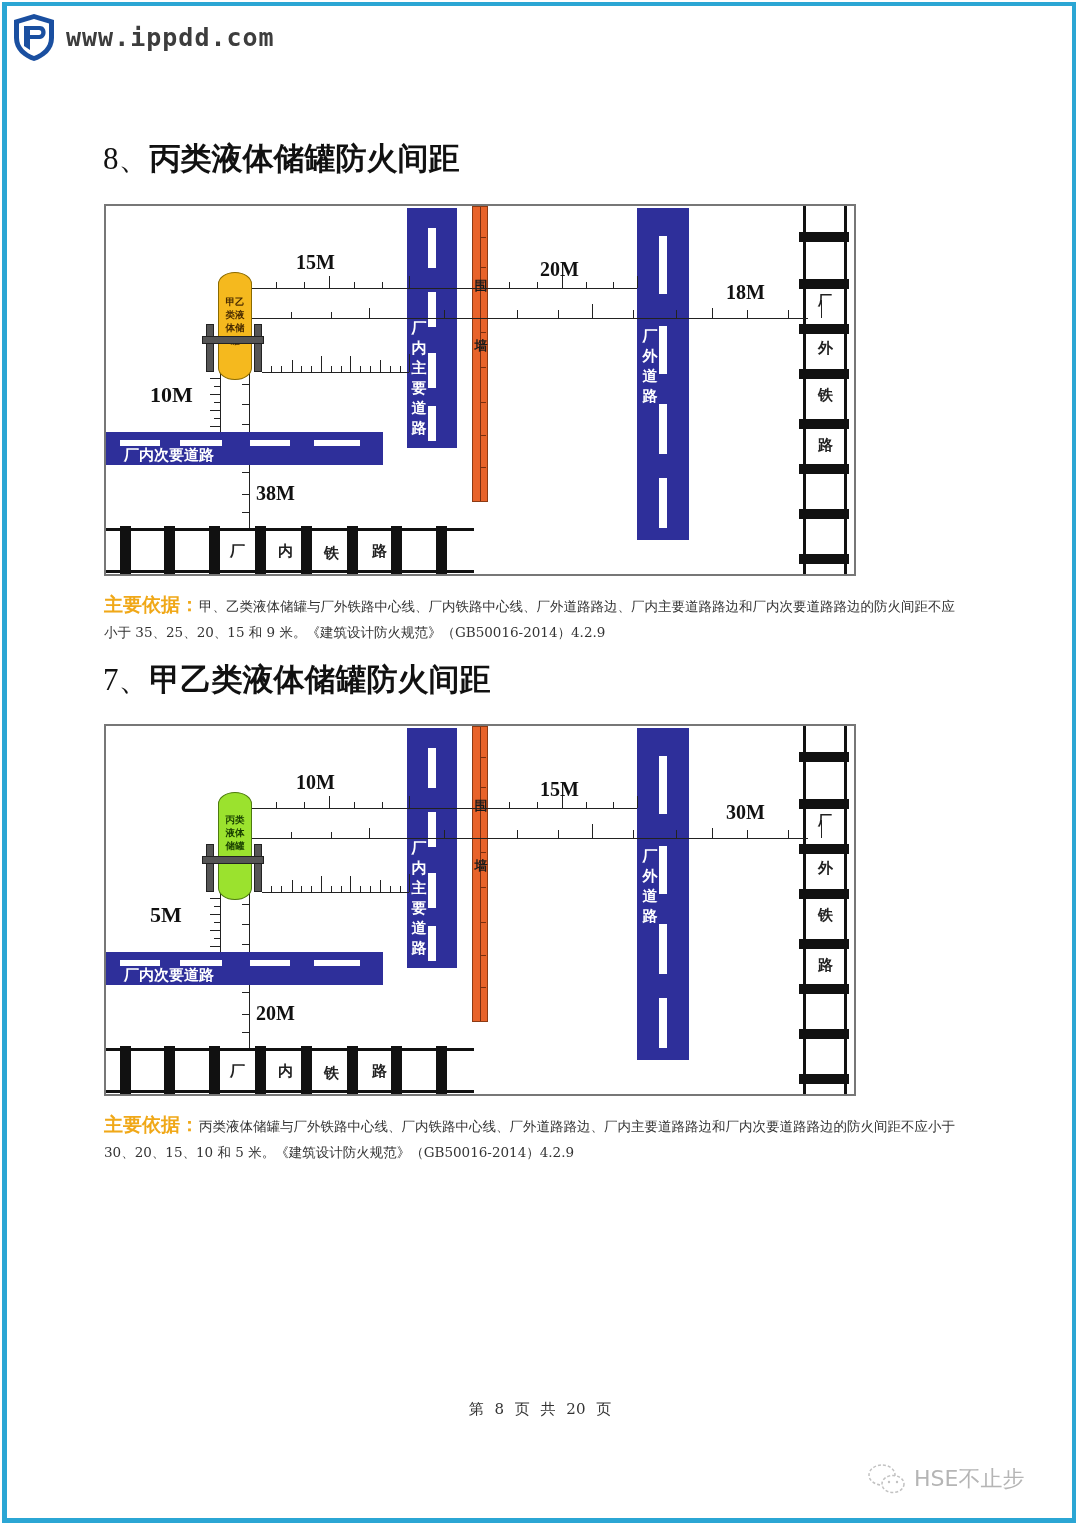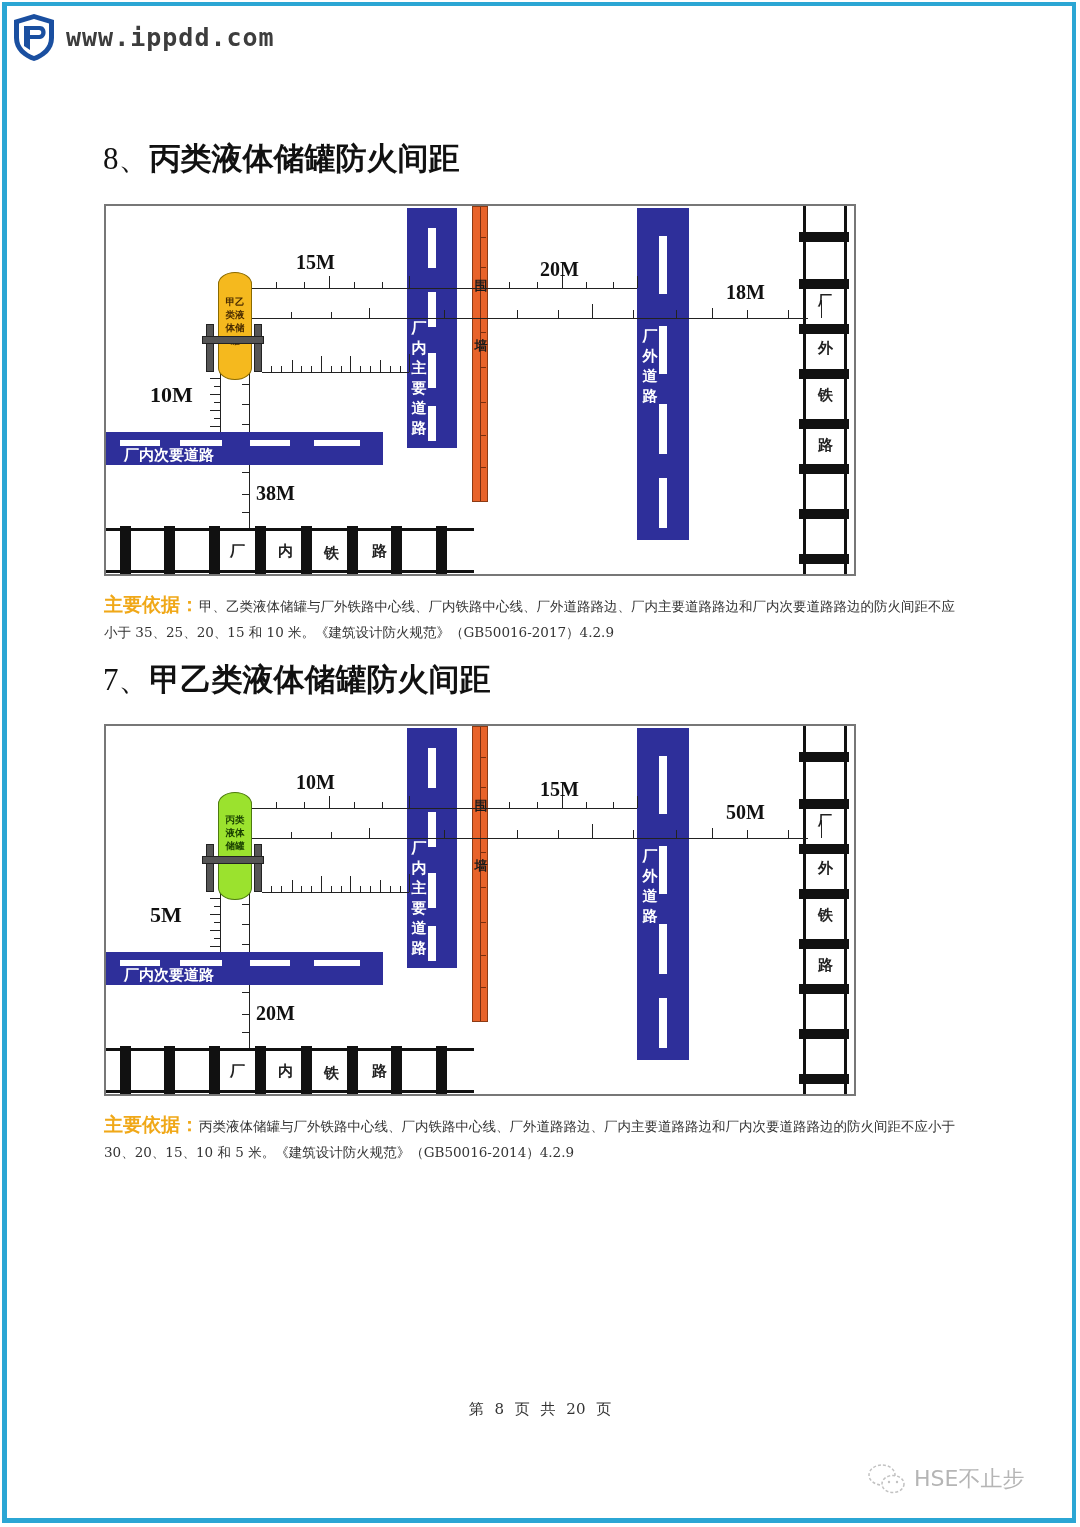--- a/index.html
+++ b/index.html
@@ -246,21 +246,21 @@
   <div class="rail-char" style="left:266px;top:336px;">路</div>
 
   <div class="dist" style="left:190px;top:45px;">15M</div>
   <div class="dist" style="left:434px;top:52px;">20M</div>
   <div class="dist" style="left:620px;top:75px;">18M</div>
   <div class="dist big" style="left:44px;top:176px;">10M</div>
   <div class="dist" style="left:150px;top:276px;">38M</div>
 </div>
 
 <div class="basis" style="top:591px;">
-  <span class="lbl">主要依据：</span><span>甲、乙类液体储罐与厂外铁路中心线、厂内铁路中心线、厂外道路路边、厂内主要道路路边和厂内次要道路路边的防火间距不应小于 35、25、20、15 和 10 米。《建筑设计防火规范》（GB50016-2017）4.2.9</span>
+  <span class="lbl">主要依据：</span><span>甲、乙类液体储罐与厂外铁路中心线、厂内铁路中心线、厂外道路路边、厂内主要道路路边和厂内次要道路路边的防火间距不应小于 35、25、20、15 和 9 米。《建筑设计防火规范》（GB50016-2014）4.2.9</span>
 </div>
 
 <div class="section-title" style="top:659px;">
   <span class="num">7、</span><span class="txt">甲乙类液体储罐防火间距</span>
 </div>
 
 <div class="diagram" style="top:724px;">
   <div class="abs road-v" style="left:301px;top:2px;width:50px;height:240px;">
     <div class="dash-v" style="top:20px;height:40px;"></div>
     <div class="dash-v" style="top:84px;height:35px;"></div>
@@ -416,21 +416,21 @@
     <div class="rail-tie" style="left:285px;top:320px;width:11px;height:50px;"></div>
     <div class="rail-tie" style="left:330px;top:320px;width:11px;height:50px;"></div>
   </div>
   <div class="rail-char" style="left:124px;top:336px;">厂</div>
   <div class="rail-char" style="left:172px;top:336px;">内</div>
   <div class="rail-char" style="left:218px;top:338px;">铁</div>
   <div class="rail-char" style="left:266px;top:336px;">路</div>
 
   <div class="dist" style="left:190px;top:45px;">10M</div>
   <div class="dist" style="left:434px;top:52px;">15M</div>
-  <div class="dist" style="left:620px;top:75px;">50M</div>
+  <div class="dist" style="left:620px;top:75px;">30M</div>
   <div class="dist big" style="left:44px;top:176px;">5M</div>
   <div class="dist" style="left:150px;top:276px;">20M</div>
 </div>
 
 <div class="basis" style="top:1111px;">
   <span class="lbl">主要依据：</span><span>丙类液体储罐与厂外铁路中心线、厂内铁路中心线、厂外道路路边、厂内主要道路路边和厂内次要道路路边的防火间距不应小于 30、20、15、10 和 5 米。《建筑设计防火规范》（GB50016-2014）4.2.9</span>
 </div>
 
 <div class="footer">第 8 页 共 20 页</div>
 

